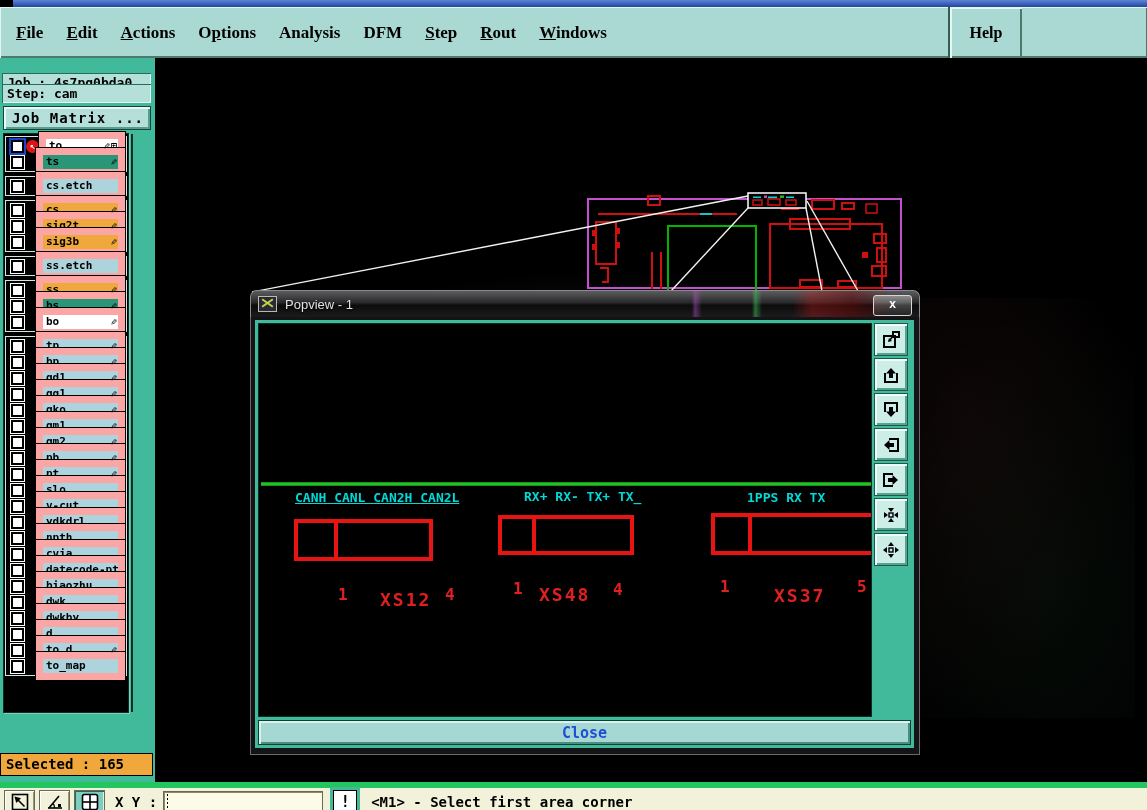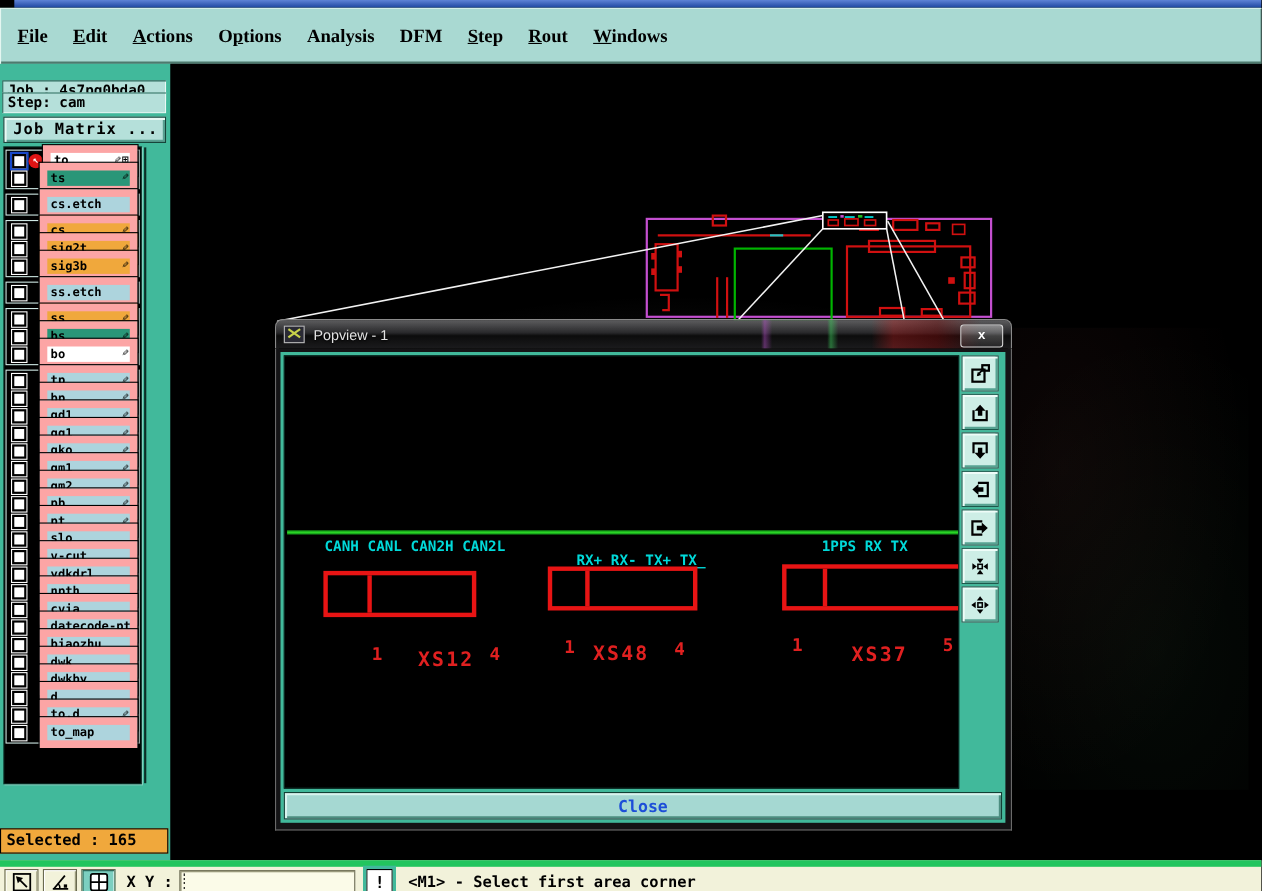--- a/index.html
+++ b/index.html
@@ -157,20 +157,23 @@
         <span class="menu-item"><u>F</u>ile</span>
         <span class="menu-item"><u>E</u>dit</span>
         <span class="menu-item"><u>A</u>ctions</span>
         <span class="menu-item">O<u>p</u>tions</span>
         <span class="menu-item">Analysis</span>
         <span class="menu-item">DFM</span>
         <span class="menu-item"><u>S</u>tep</span>
         <span class="menu-item"><u>R</u>out</span>
         <span class="menu-item"><u>W</u>indows</span>
       </div>
+    <div id="help-panel">
+      <span class="help-label">Help</span>
+    </div>
   </div>
 
   <div id="sidebar">
     <div class="side-label" id="job-label">Job : 4s7pg0bda0</div>
     <div class="side-label" id="step-label">Step: cam</div>
     <button id="job-matrix-btn">Job Matrix ...</button>
     <div id="layer-panel">
         <div class="layer-group">
           <div class="layer-row">
             <span class="cb focus"></span>
@@ -488,30 +491,30 @@
         <span id="popup-title">Popview - 1</span>
         <div id="popup-close">x</div>
       </div>
       <div id="popup-body">
         <div id="popup-inner">
           <div id="popup-mid">
             <div id="pv-canvas">
               <div id="green-line"></div>
 
             <div class="conn" style="left: 34px; top: 166px; width: 200px; height: 130px;">
-                  <span class="sig" style="left: 2px; top: 0px;">CANH CANL CAN2H CAN2L</span>
+                  <span class="sig" style="left: 2px; top: 0px; text-decoration: underline;">CANH CANL CAN2H CAN2L</span>
                   <div class="crect" style="left: 1px; top: 29px; width: 139px; height: 42px;">
                     <div class="cdiv" style="left: 36px;"></div>
                   </div>
                   <span class="pin" style="left: 45px; top: 95px;">1</span>
                   <span class="ref" style="left: 87px; top: 99px;">XS12</span>
                   <span class="pin" style="left: 152px; top: 95px;">4</span>
                 </div>
                 <div class="conn" style="left: 239px; top: 165px; width: 200px; height: 130px;">
-                  <span class="sig" style="left: 6px; top: 14px; padding-left: 20px;">RX+ RX- TX+ TX_</span>
+                  <span class="sig" style="left: 6px; top: 0px; padding-left: 20px;">RX+ RX- TX+ TX_</span>
                   <div class="crect" style="left: 0px; top: 26px; width: 136px; height: 40px;">
                     <div class="cdiv" style="left: 30px;"></div>
                   </div>
                   <span class="pin" style="left: 15px; top: 90px;">1</span>
                   <span class="ref" style="left: 41px; top: 95px;">XS48</span>
                   <span class="pin" style="left: 115px; top: 91px;">4</span>
                 </div>
                 <div class="conn" style="left: 452px; top: 163px; width: 200px; height: 130px;">
                   <span class="sig" style="left: 36px; top: 3px;">1PPS RX  TX</span>
                   <div class="crect" style="left: 0px; top: 26px; width: 172px; height: 42px;">

